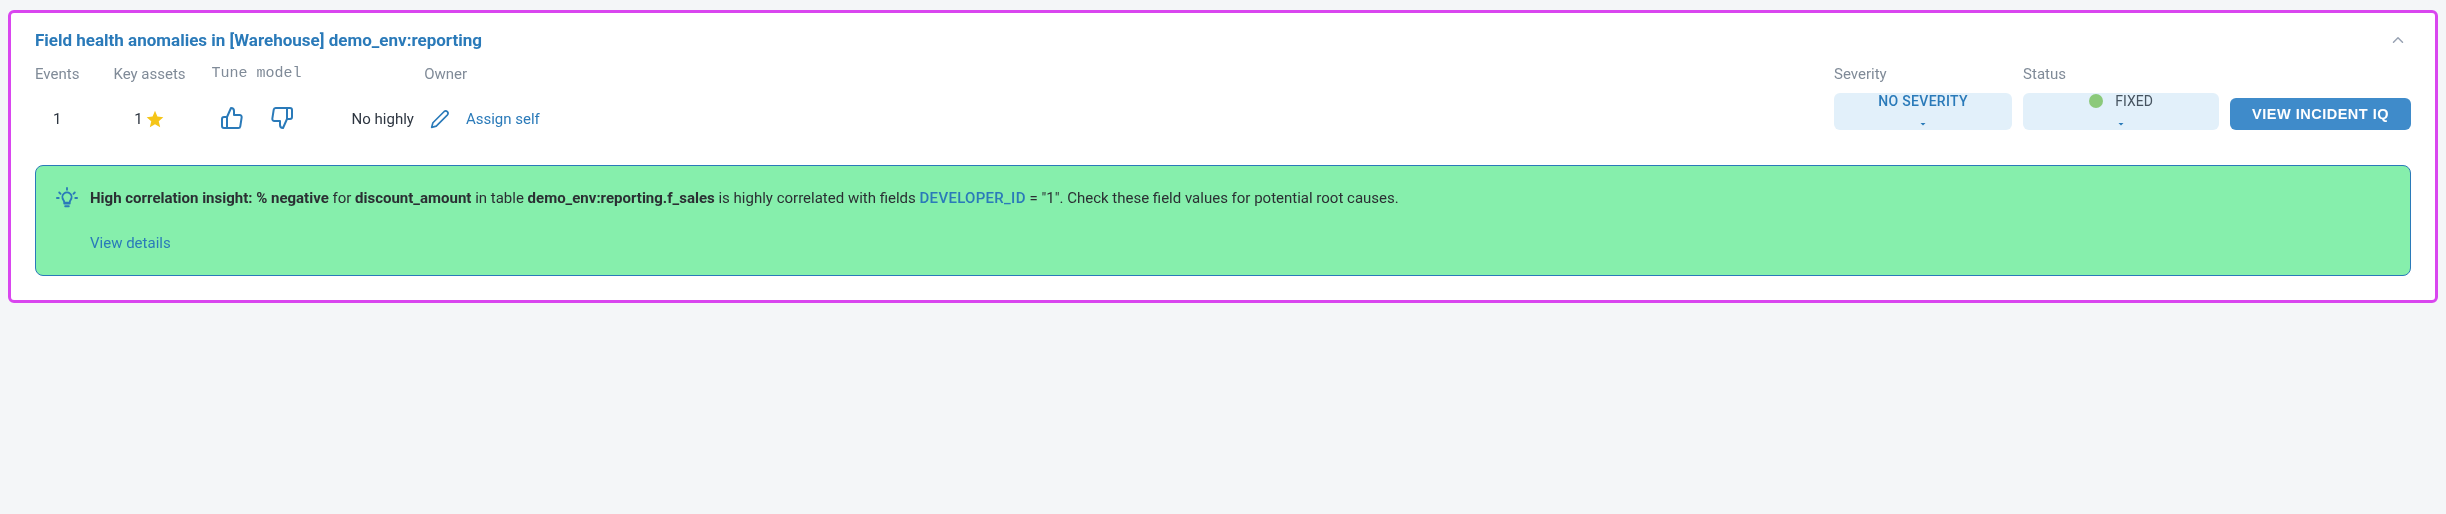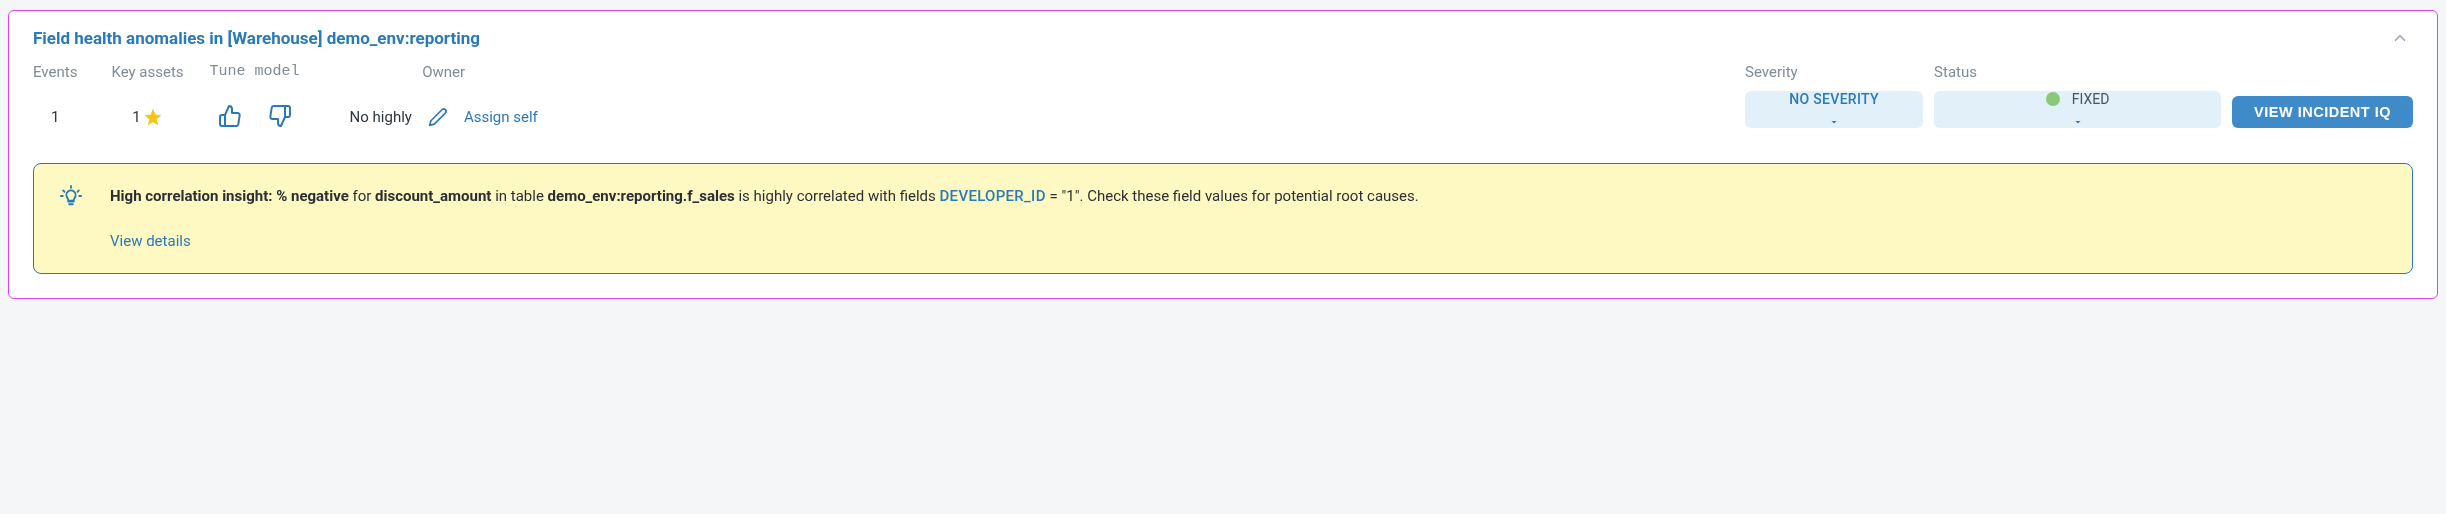--- a/index.html
+++ b/index.html
@@ -1,42 +1,42 @@
 <!DOCTYPE html>
 <html><head>
 <meta charset="utf-8">
 <style>
   * { box-sizing: border-box; margin: 0; padding: 0; }
   body { font-family: -apple-system, BlinkMacSystemFont, "Segoe UI", Roboto, Helvetica, Arial, sans-serif; background: #f4f6f8; padding: 10px 8px; color: #333; }
-  .incident-card { background: #fff; border: 1px solid #d946ef; border-radius: 6px; padding: 14px 24px 24px; }
+  .incident-card { background: #fff; border: 3px solid #d946ef; border-radius: 6px; padding: 14px 24px 24px; }
   .card-header { display: flex; align-items: center; justify-content: space-between; margin-bottom: 12px; }
   .title-link { color: #2a7ab9; font-size: 17px; font-weight: 700; text-decoration: none; cursor: pointer; }
   .chevron { color: #98a2b3; display:flex; align-items:center; cursor:pointer; padding:4px;}
   .meta-row { display: flex; align-items: flex-start; gap: 0; }
   .meta-block { display: flex; flex-direction: column; gap: 18px; align-items: center; }
   .meta-label { color: #808b98; font-size: 15px; }
   .meta-value { color: #2d3540; font-size: 15px; display:flex; align-items:center; height:36px;}
   .events-block { margin-right: 34px; }
   .keyassets-block { margin-right: 26px; }
   .tune-block { margin-right: 50px; font-family: Liberation Mono, monospace; }
   .owner-block { margin-right: auto; }
   .star-icon { color: #f5c518; margin-left: 2px; display:flex;}
   .tune-buttons { display:flex; gap:22px; align-items:center;}
   .iconbtn { cursor:pointer; color:#2a7ab9; display:flex; padding:2px;}
   .owner-row { display:flex; align-items:center; gap:14px; }
   .assign-link { color:#2a7ab9; font-size:15px; cursor:pointer; }
   .right-group { display:flex; align-items:flex-end; gap:11px; }
   .sel-block { display:flex; flex-direction:column; gap:10px;}
   .select-pill { background:#e2f0fa; border-radius:6px; height:37px; display:flex; align-items:center; padding:0 14px; cursor:pointer; justify-content:space-between;flex-direction:column; }
   .sev-pill { width:178px; color:#2a7ab9; font-weight:500; font-size:14px; letter-spacing:.3px;}
-  .status-pill { width:287px; color:#475460; font-size:14px;}
+  .status-pill { width:196px; color:#475460; font-size:14px;}
   .status-dot { width:14px; height:14px; border-radius:50%; background:#8bc97a; margin-right:12px; flex-shrink:0;}
   .caret-down { color:#2a7ab9; display:flex;}
   .cta-btn { background:#3f8bca; color:#fff; border:none; border-radius:6px; height:32px; padding:0 22px; font-size:14.5px; font-weight:600; letter-spacing:.5px; cursor:pointer; margin-top:26px;}
-  .insight-card { margin-top: 28px; background:#fef9c3; border:1.5px solid #2a7ab9; border-radius:8px; padding:20px 20px 20px 26px; display:flex; gap:28px; align-items:flex-start;}
+  .insight-card { margin-top: 28px; background:#86efac; border:1.5px solid #2a7ab9; border-radius:8px; padding:20px 20px 20px 20px; display:flex; gap:12px; align-items:flex-start;}
   .insight-icon { color:#2a7ab9; flex-shrink:0; margin-top:1px;}
   .insight-body { font-size:15px; line-height:1.6; color:#2b2f33;}
   .insight-body b.h { font-weight:700;}
   .dev-id { color:#2a7ab9; font-weight:500; letter-spacing:.3px;}
   .view-details { color:#2a7ab9; font-size:15px; cursor:pointer; display:inline-block; margin-top:21px;}
 </style>
 </head>
 <body>
 
 <div class="incident-card">

